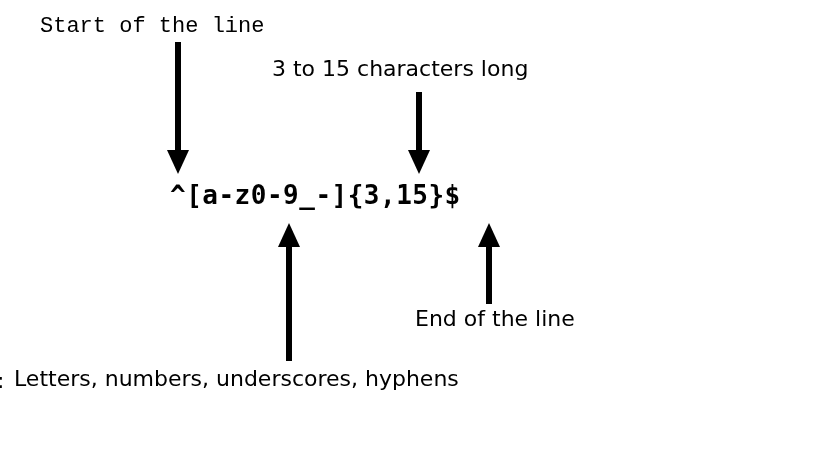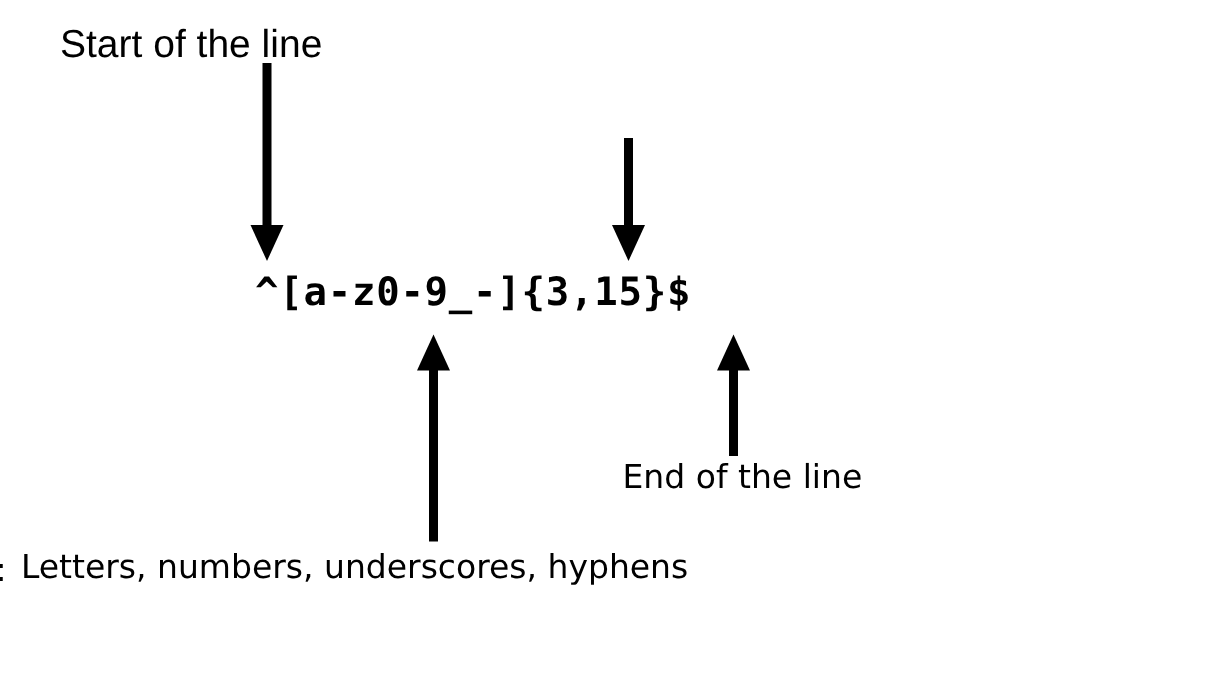--- a/index.html
+++ b/index.html
@@ -21,22 +21,22 @@
     overflow: hidden;
   }
   .txt {
     position: absolute;
     white-space: pre;
     color: #000000;
     line-height: 1;
   }
   
   .mono-label {
-    font-family: Liberation Sans, sans-serif;
-    font-size: 26px;
+    font-family: Liberation Mono, monospace;
+    font-size: 22px;
     letter-spacing: 0px;
   }
   
   .sans-label {
     font-family: "DejaVu Sans", "Liberation Sans", sans-serif;
     font-size: 22px;
   }
   
   .regex {
     font-family: "DejaVu Sans Mono", "Liberation Mono", monospace;
@@ -63,20 +63,21 @@
 </style>
 </head>
 <body>
 
 <div id="canvas">
 
   <div class="txt regex" style="left:170px; top:182px;">^[a-z0-9_-]{3,15}$</div>
 
   <div class="txt mono-label" style="left:40px; top:16px;">Start of the line</div>
 
+  <div class="txt sans-label" style="left:272px; top:58px;">3 to 15 characters long</div>
 
   <div class="txt sans-label" style="left:415px; top:308px;">End of the line</div>
 
   <div class="txt sans-label" style="left:14px; top:368px;">Letters, numbers, underscores, hyphens</div>
 
   <div class="clip-frag" style="left:-3px; top:368px; width:6px;">:</div>
 
   <svg class="arrow-layer" viewBox="0 0 819 460" width="819" height="460">
 
     <g>

